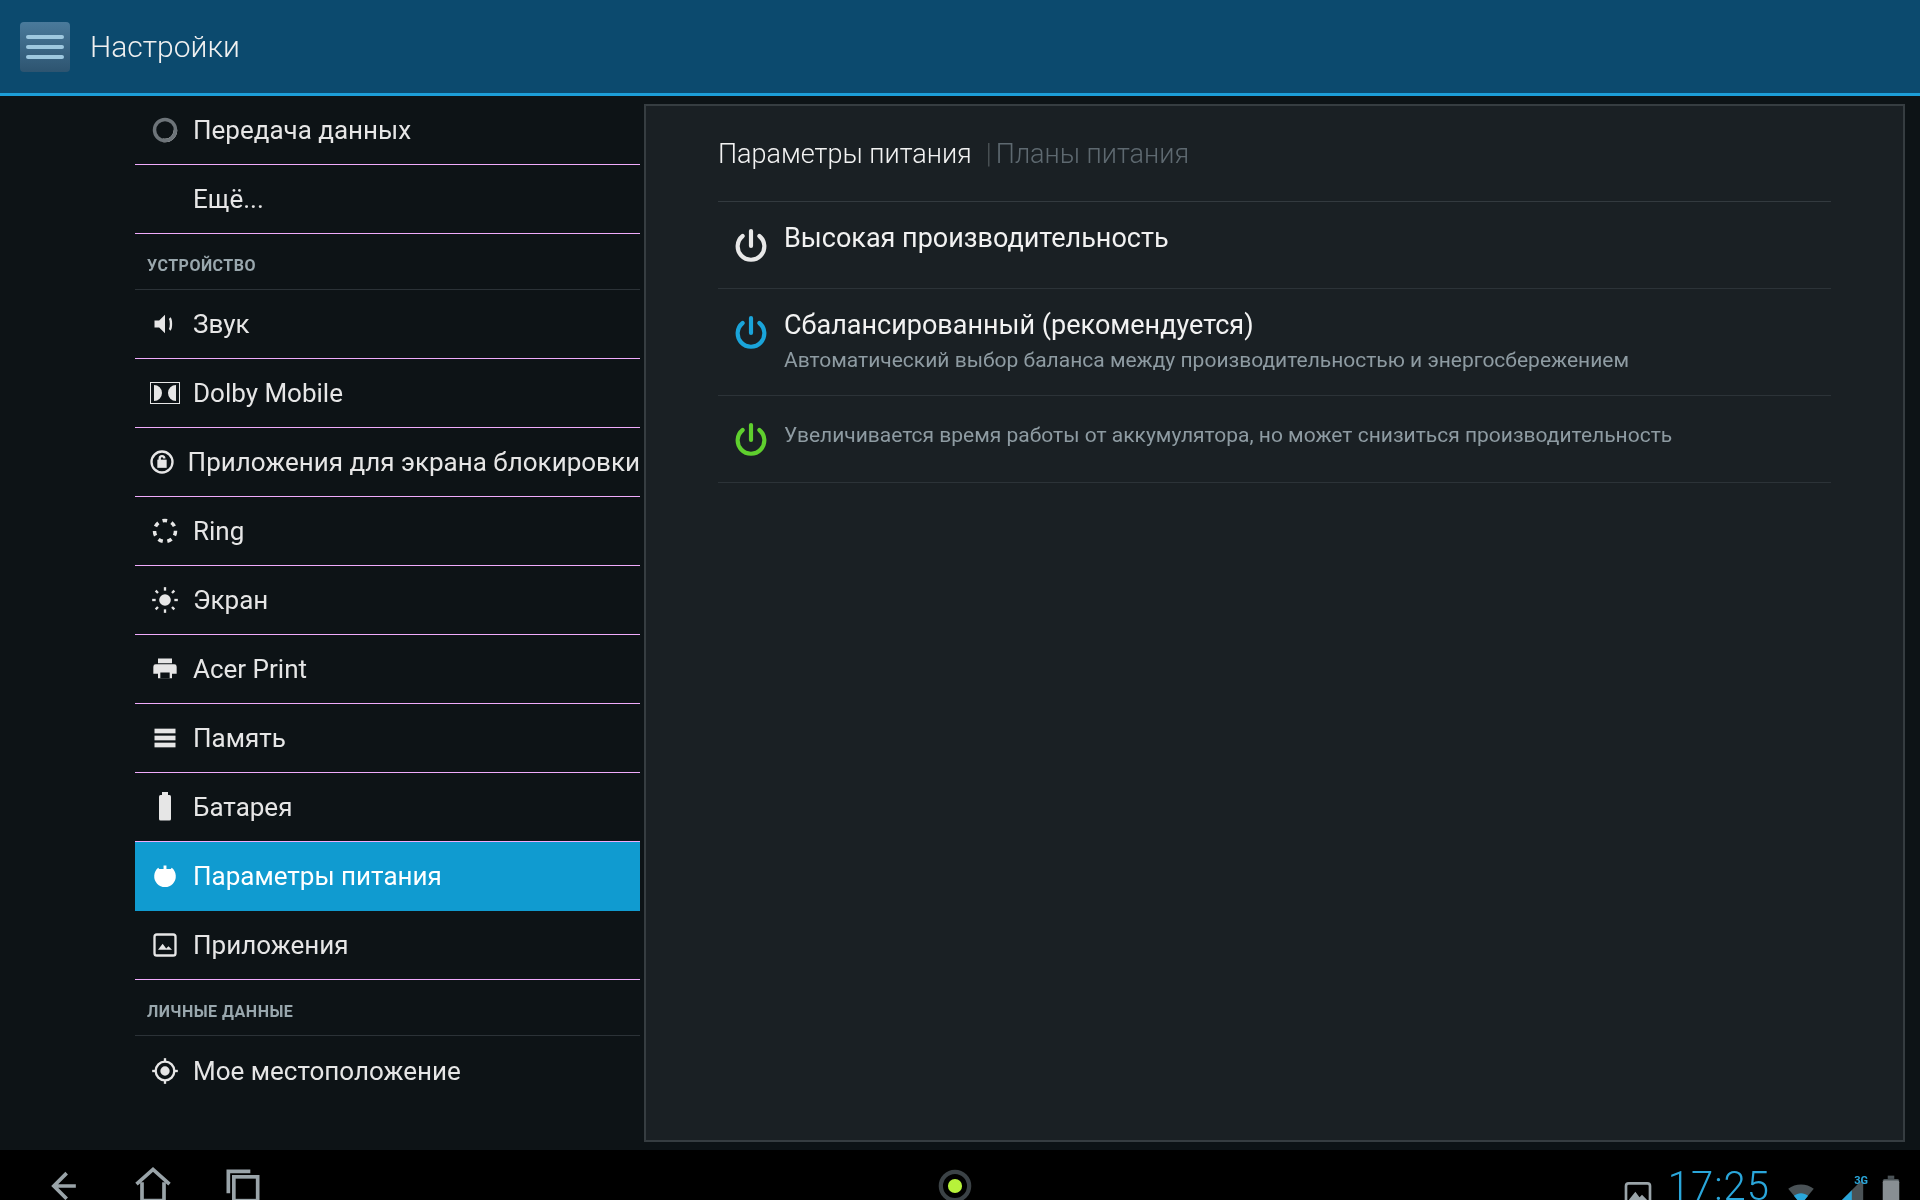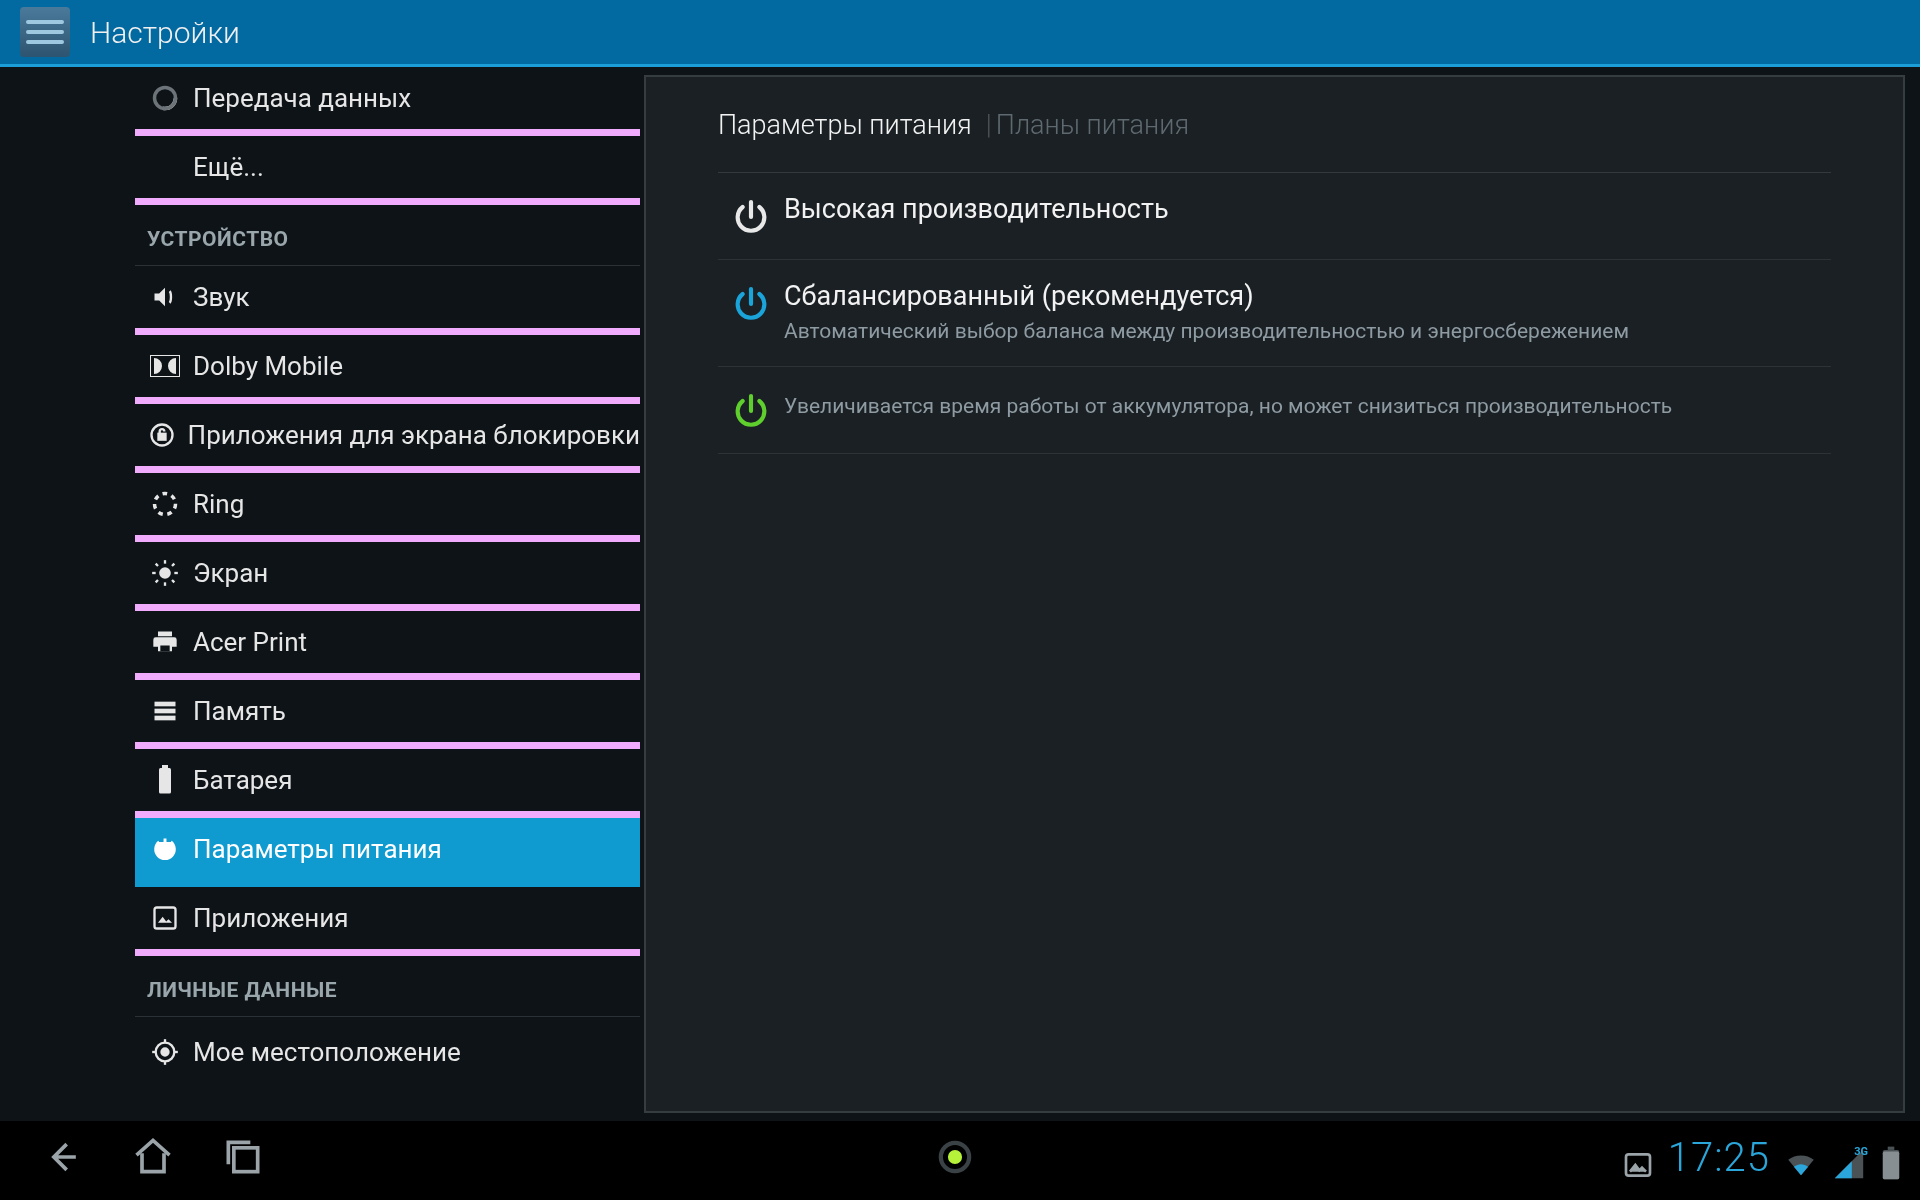--- a/index.html
+++ b/index.html
@@ -9,26 +9,26 @@
     background: #000;
     font-family: "Roboto", "Droid Sans", Arial, sans-serif;
     color: #e6e6e6;
     overflow: hidden;
     user-select: none;
     -webkit-font-smoothing: antialiased;
   }
 
   
   .actionbar {
-    height: 67px;
+    height: 96px;
     display: flex;
     align-items: center;
     padding-left: 20px;
     border-bottom: 3px solid #1c9ed8;
-    background: #0369a1;
+    background: #0c4a6e;
   }
   .actionbar .app-icon {
     width: 50px; height: 50px;
     background: linear-gradient(#4a7a9b, #2d5470);
     border-radius: 4px;
     margin-right: 20px;
     position: relative;
   }
   .actionbar .app-icon::before,
   .actionbar .app-icon::after {
@@ -51,30 +51,30 @@
 
   
   .left {
     width: 640px;
     overflow: hidden;
     padding-left: 135px;
     font-size: 26px;
   }
   .cat-header {
     color: #99a7ad;
-    font-size: 21px;
+    font-size: 16px;
     letter-spacing: .5px;
     padding: 22px 0 14px 12px;
     border-bottom: 1px solid #2b3237;
     font-weight: 700;
   }
   .leftitem {
     display: flex; align-items: center;
     height: 69px;
-    border-bottom: 7px solid #f0abfc;
+    border-bottom: 1px solid #f0abfc;
     padding-left: 8px;
     color: #e6e6e6;
     white-space: nowrap;
     overflow: hidden;
   }
   .leftitem .ic { width: 44px; display: flex; justify-content: center; }
   .leftitem.selected { background: #109bd0; color: #fff; border-bottom-color: #109bd0; }
   .leftitem.selected svg path, .leftitem.selected svg circle { stroke: #fff; fill: #fff; }
   .leftitem .lbl { padding-left: 6px; }
 

